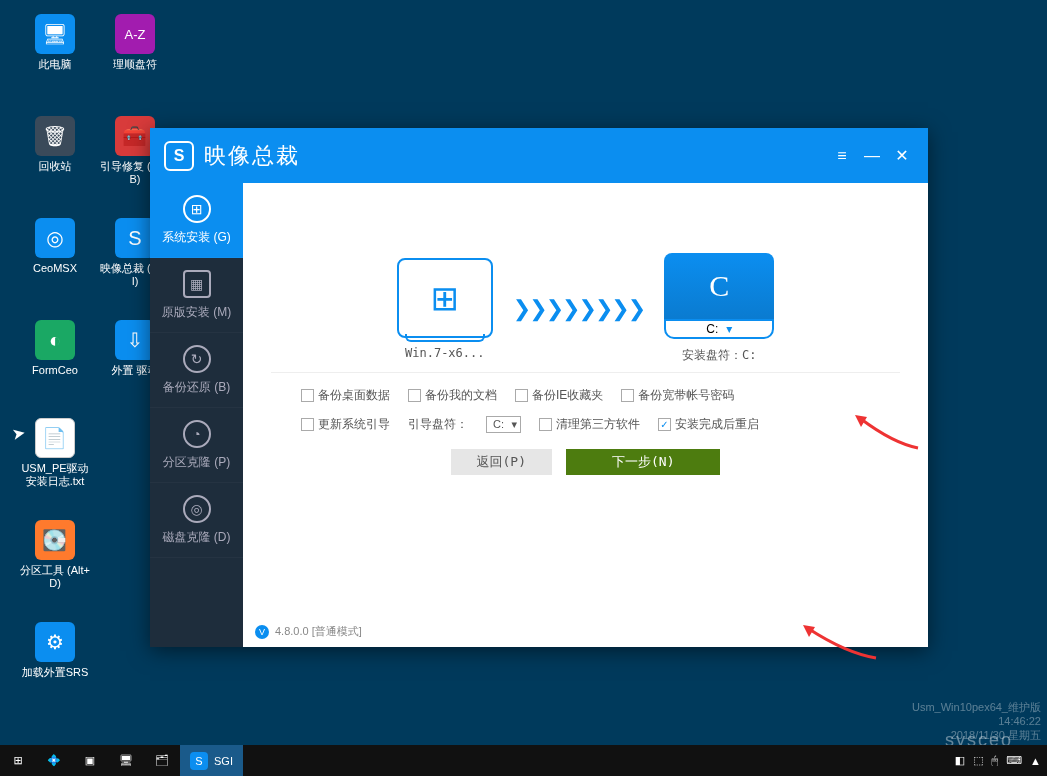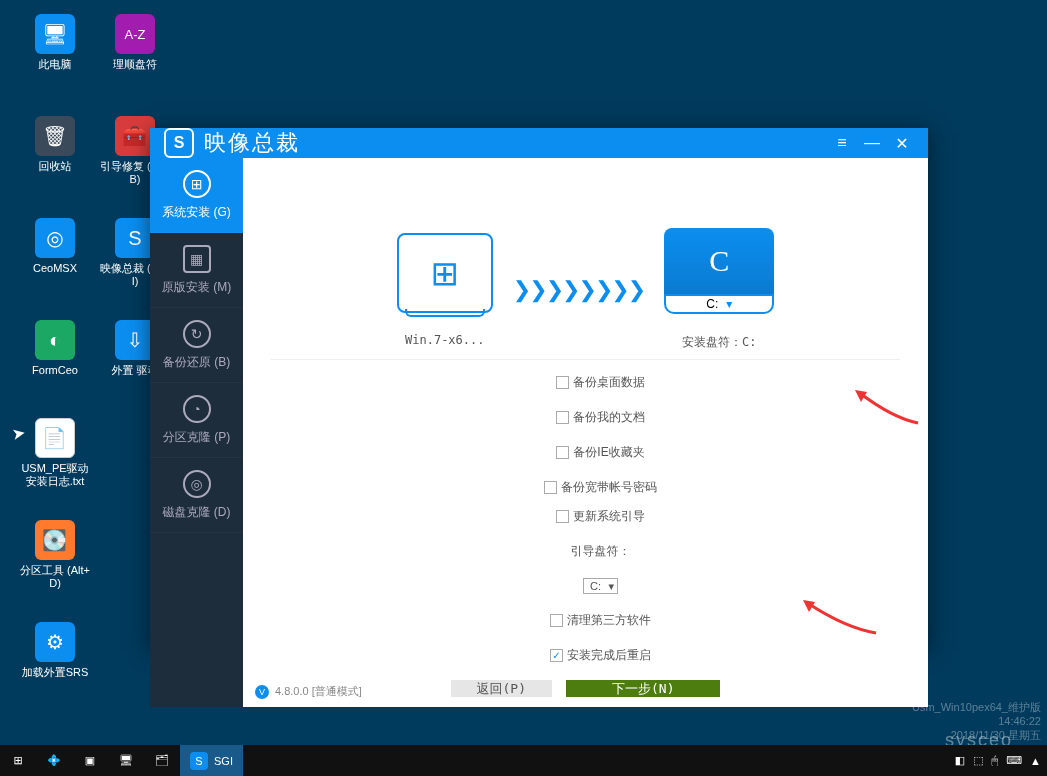--- a/index.html
+++ b/index.html
@@ -35,40 +35,40 @@
   .main { flex: 1; background: #fff; position: relative; padding: 20px 28px 10px; }
   .vis { display: flex; align-items: center; justify-content: center; gap: 20px; margin-top: 50px; }
   .cdbox { width: 96px; height: 80px; border: 2px solid #0b8ef0; border-radius: 8px; position: relative; display:flex; align-items:center; justify-content:center; }
   .cdbox::after { content:""; position:absolute; bottom:-6px; left:6px; right:6px; height:6px; border:2px solid #0b8ef0; border-top:none; border-radius:0 0 6px 6px; }
   .winlogo { font-size: 34px; color: #0b8ef0; }
   .arrows { color: #0b8ef0; font-size: 22px; letter-spacing: -2px; }
   .drive { width: 110px; position: relative; }
   .drivebody { height: 66px; background: linear-gradient(#0b8ef0,#0a7bd0); border-radius: 8px 8px 0 0; display:flex; align-items:center; justify-content:center; color:#fff; font-size:30px; font-family: serif; }
   .drivesel { height: 20px; background: #fff; border:2px solid #0b8ef0; border-radius: 0 0 10px 10px; display:flex; align-items:center; justify-content:center; font-size:12px; cursor:pointer; }
   .drivesel::after { content:"▾"; margin-left:8px; color:#0b8ef0; }
-  .vlabel { font-size:12px; color:#555; margin-top:20px; font-family: "SimSun", monospace; }
+  .vlabel { font-size:12px; color:#555; margin-top:8px; font-family: "SimSun", monospace; }
 
   .ghostrow { display:flex; align-items:center; justify-content:center; gap:6px; margin:18px 0 10px; font-size:12px; color:#666; }
   .toggle { width:34px; height:16px; background:#ccc; border-radius:10px; position:relative; cursor:pointer; }
   .toggle::after { content:""; position:absolute; width:14px; height:14px; background:#fff; border-radius:50%; top:1px; left:1px; }
 
   hr.sep { border:none; border-top:1px solid #eee; margin:8px 0 14px; }
 
   .opts { font-size:12px; color:#555; }
-  .optrow { display:flex; align-items:center; gap:18px; margin-bottom:12px; padding-left:30px;flex-direction:column; }
+  .optrow { display:flex; gap:18px; margin-bottom:12px; padding-left:30px; }
   .chk { display:flex; align-items:center; gap:4px; cursor:pointer; }
   .chk .box { width:13px; height:13px; border:1px solid #aaa; display:inline-flex; align-items:center; justify-content:center; font-size:10px; color:#0b8ef0; }
   .chk.checked .box::after { content:"✓"; }
   .chk.disabled { color:#bbb; }
   .chk.disabled .box { border-color:#ddd; }
   .inline-sel { border:1px solid #aaa; padding:1px 16px 1px 6px; font-size:11px; position:relative; cursor:pointer; }
   .inline-sel::after { content:"▾"; position:absolute; right:3px; }
 
   .btnrow { display:flex; justify-content:center; gap:14px; margin-top:16px; }
-  .btn { height:17px; padding:0 26px; border:none; font-size:13px; cursor:pointer; display:flex; align-items:center; font-family:"SimSun",monospace; }
+  .btn { height:26px; padding:0 26px; border:none; font-size:13px; cursor:pointer; display:flex; align-items:center; font-family:"SimSun",monospace; }
   .btn.back { background:#e6e6e6; color:#555; }
   .btn.next { background:#4d7c0f; color:#fff; padding:0 46px; }
 
   .footer { position:absolute; bottom:8px; left:12px; font-size:11px; color:#888; display:flex; align-items:center; gap:6px; font-family:"SimSun",monospace; }
   .footer .v { width:14px; height:14px; background:#0b8ef0; color:#fff; border-radius:50%; display:inline-flex; align-items:center; justify-content:center; font-size:9px; }
 
   
   .arrow-ann { position:absolute; pointer-events:none; }
   .arrow-ann svg { overflow:visible; }
 

